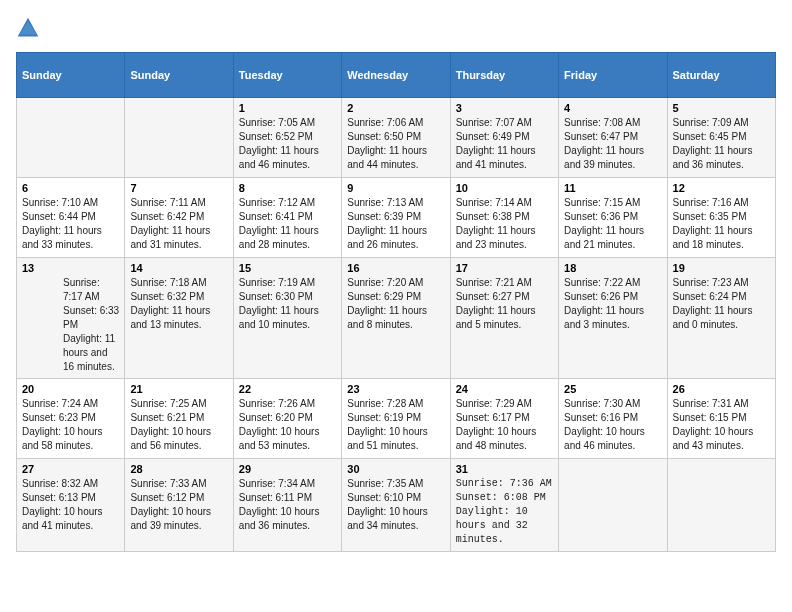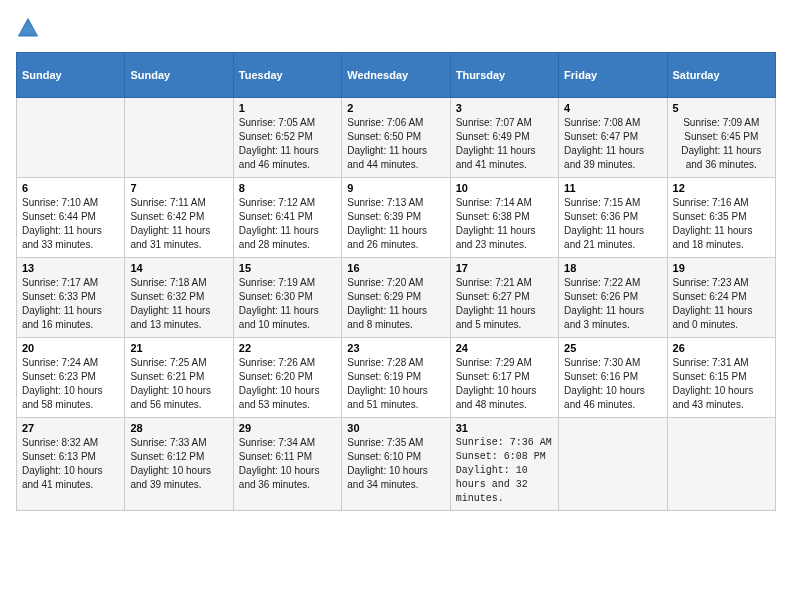--- a/index.html
+++ b/index.html
@@ -151,21 +151,21 @@
 Daylight: 11 hours and 41 minutes.</div>
         </td>
         <td>
           <span class="day-number">4</span>
           <div class="day-info" style="white-space: pre-line;">Sunrise: 7:08 AM
 Sunset: 6:47 PM
 Daylight: 11 hours and 39 minutes.</div>
         </td>
         <td>
           <span class="day-number">5</span>
-          <div class="day-info" style="white-space: pre-line; text-align: center;">Sunrise: 7:09 AM
+          <div class="day-info" style="white-space: pre-line;">Sunrise: 7:09 AM
 Sunset: 6:45 PM
 Daylight: 11 hours and 36 minutes.</div>
         </td>
       </tr>
       <tr>
         <td>
           <span class="day-number">6</span>
           <div class="day-info" style="white-space: pre-line;">Sunrise: 7:10 AM
 Sunset: 6:44 PM
 Daylight: 11 hours and 33 minutes.</div>
@@ -203,21 +203,21 @@
         <td>
           <span class="day-number">12</span>
           <div class="day-info" style="white-space: pre-line;">Sunrise: 7:16 AM
 Sunset: 6:35 PM
 Daylight: 11 hours and 18 minutes.</div>
         </td>
       </tr>
       <tr>
         <td>
           <span class="day-number">13</span>
-          <div class="day-info" style="white-space: pre-line;">Sunrise: 7:17 AM
+          <div class="day-info" style="white-space: pre-line; margin-left: 41px;">Sunrise: 7:17 AM
 Sunset: 6:33 PM
 Daylight: 11 hours and 16 minutes.</div>
         </td>
         <td>
           <span class="day-number">14</span>
           <div class="day-info" style="white-space: pre-line;">Sunrise: 7:18 AM
 Sunset: 6:32 PM
 Daylight: 11 hours and 13 minutes.</div>
         </td>
         <td>

